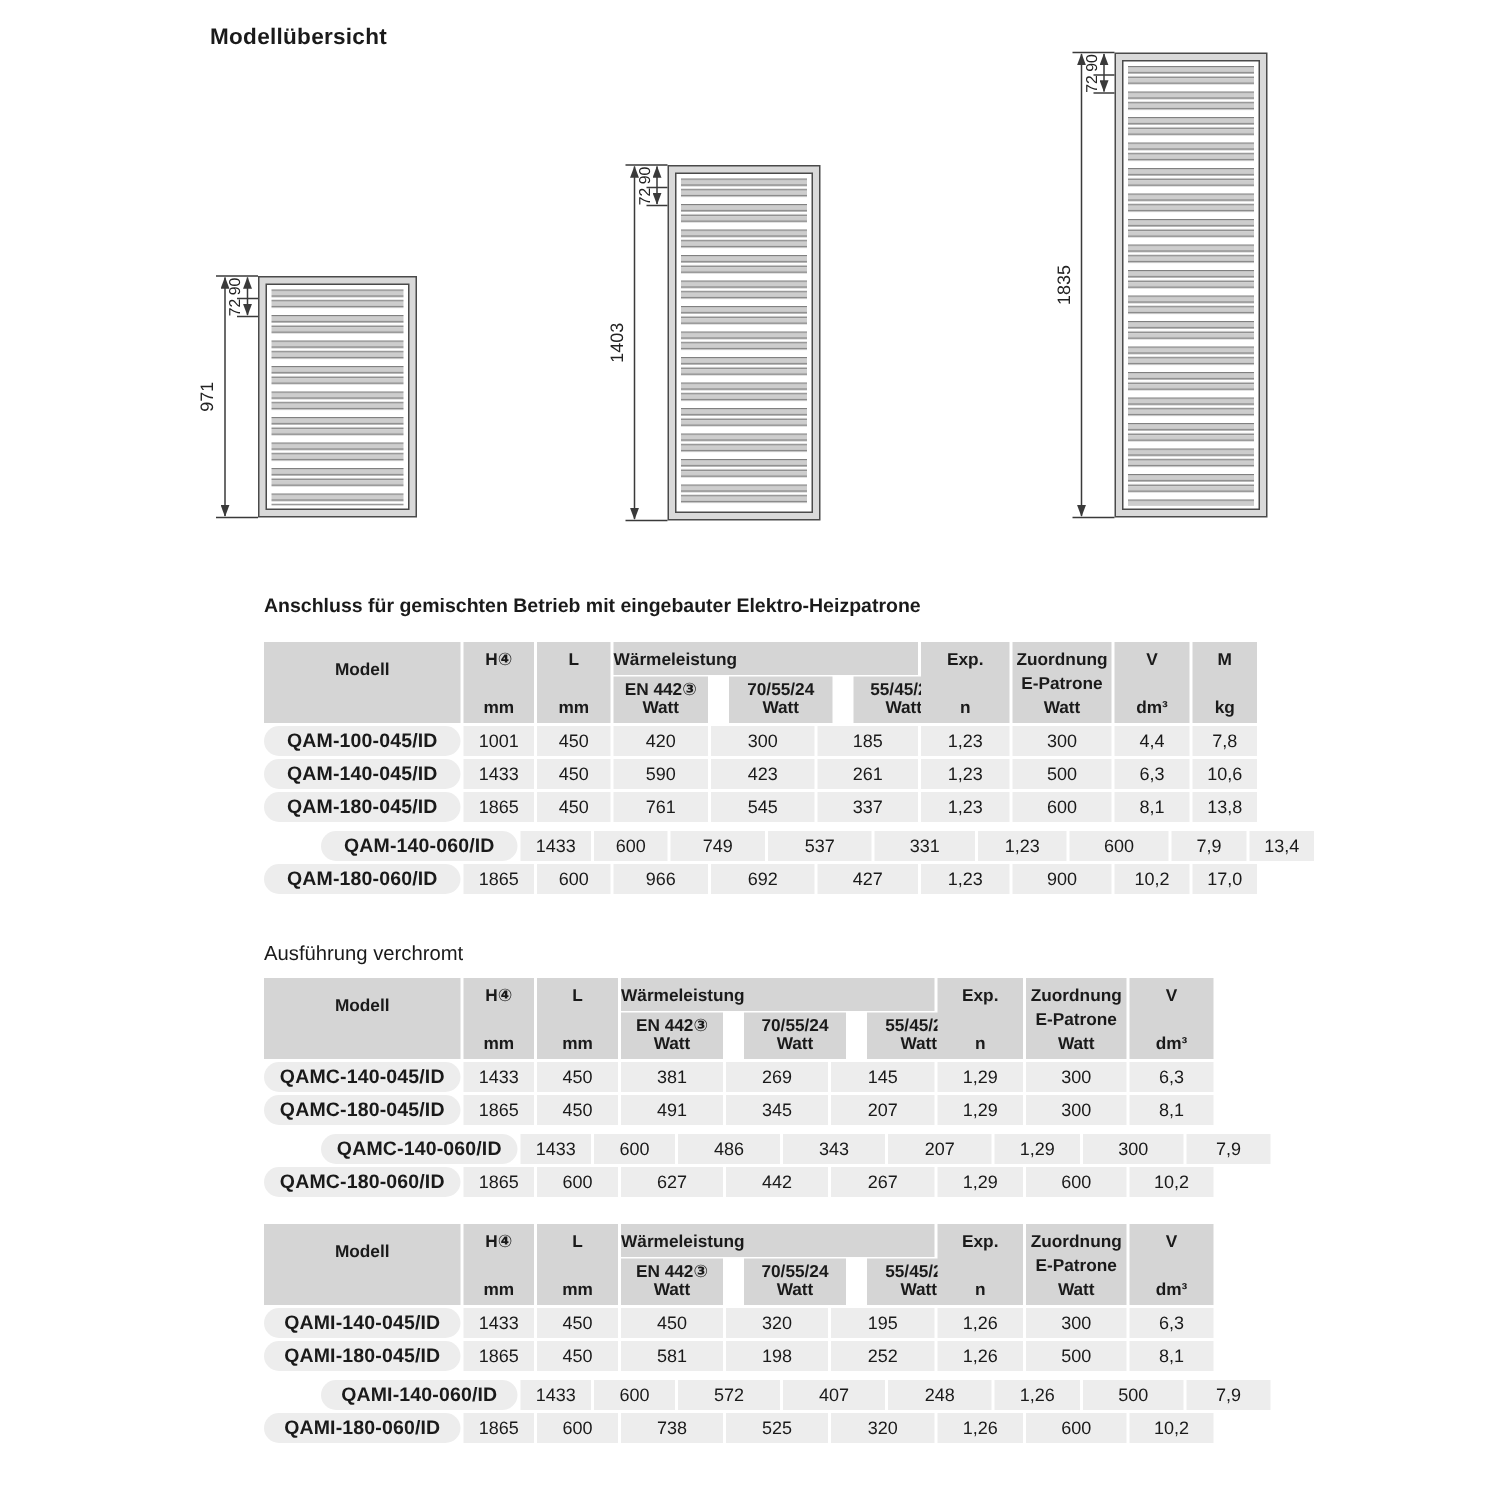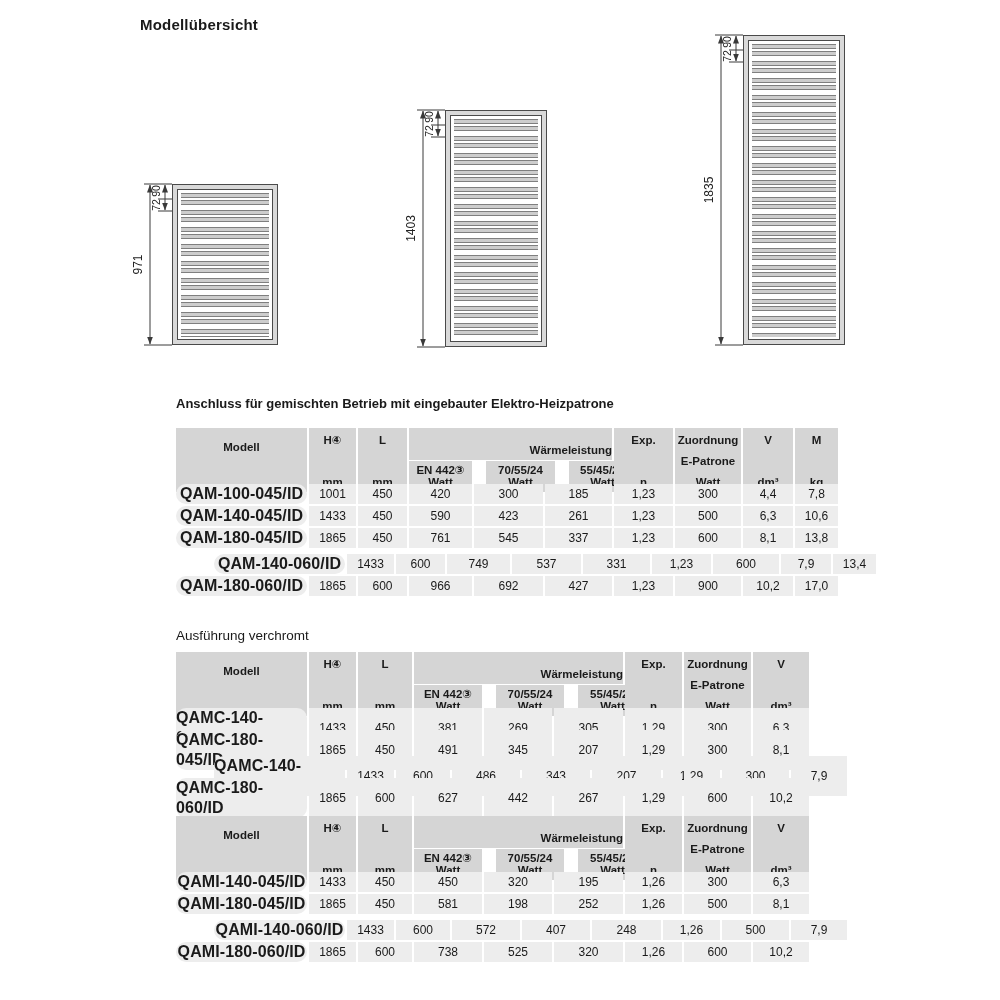--- a/index.html
+++ b/index.html
@@ -12,27 +12,27 @@
   .section-heading{position:absolute;left:176px;top:396px;font-size:13px;font-weight:bold;}
   .diagram{position:absolute;}
   .tblock{position:absolute;left:176px;}
   .sub-heading{font-size:13.5px;font-weight:normal;margin:0 0 9px 0;}
   .thead{display:grid;gap:2px;height:54px;font-weight:bold;font-size:11.5px;}
   .hcell{background:#d5d5d5;display:flex;flex-direction:column;justify-content:space-between;align-items:center;padding:6px 2px 4px 2px;box-sizing:border-box;}
   .hcell .toplab{line-height:12px;}
   .hcell .unitlab{line-height:12px;}
   .hcell-modell{justify-content:flex-start;padding-top:13px;}
   .hgroup{display:flex;flex-direction:column;background:#ffffff;gap:1px;}
-  .gtitle{background:#d5d5d5;text-align:right;padding:16px 0 3px 0;line-height:13px;}
+  .gtitle{background:#d5d5d5;text-align:left;padding:6px 0 3px 0;line-height:13px;}
   .gsub{flex:1;display:grid;gap:14px;}
   .gsub .hcell{padding:3px 2px 4px 2px;}
   .trow{display:grid;gap:2px;height:20px;margin-top:2px;}
   .trow.gstart{margin-top:6px;padding-left:38px;}
   .cell{background:#ededed;display:flex;align-items:center;justify-content:center;font-size:12px;line-height:20px;}
-  .cell.model{font-weight:bold;font-size:16px;letter-spacing:.1px;border-radius:10px;}
+  .cell.model{font-weight:bold;font-size:13px;letter-spacing:.1px;border-radius:10px;}
   svg text{fill:#222222;}
 </style>
 </head>
 <body>
 
 <div class="page-title">Modellübersicht</div>
 
 <div id="diagram-mount">
     <div class="diagram" style="left: 120px; top: 176px;"><svg width="164" height="177" font-family="Liberation Sans, DejaVu Sans, sans-serif">
   <defs>
@@ -276,21 +276,21 @@
           <span class="toplab">V</span>
           <span class="unitlab">dm³</span>
         </div>
       </div>
       <div class="trow" style="grid-template-columns:131px 47px 54px 68px 68px 69px 57px 67px 56px">
         <div class="cell model">QAMC-140-045/ID</div>
         <div class="cell">1433</div>
         <div class="cell">450</div>
         <div class="cell">381</div>
         <div class="cell">269</div>
-        <div class="cell">305</div>
+        <div class="cell">145</div>
         <div class="cell">1,29</div>
         <div class="cell">300</div>
         <div class="cell">6,3</div>
       </div>
       <div class="trow" style="grid-template-columns:131px 47px 54px 68px 68px 69px 57px 67px 56px">
         <div class="cell model">QAMC-180-045/ID</div>
         <div class="cell">1865</div>
         <div class="cell">450</div>
         <div class="cell">491</div>
         <div class="cell">345</div>

